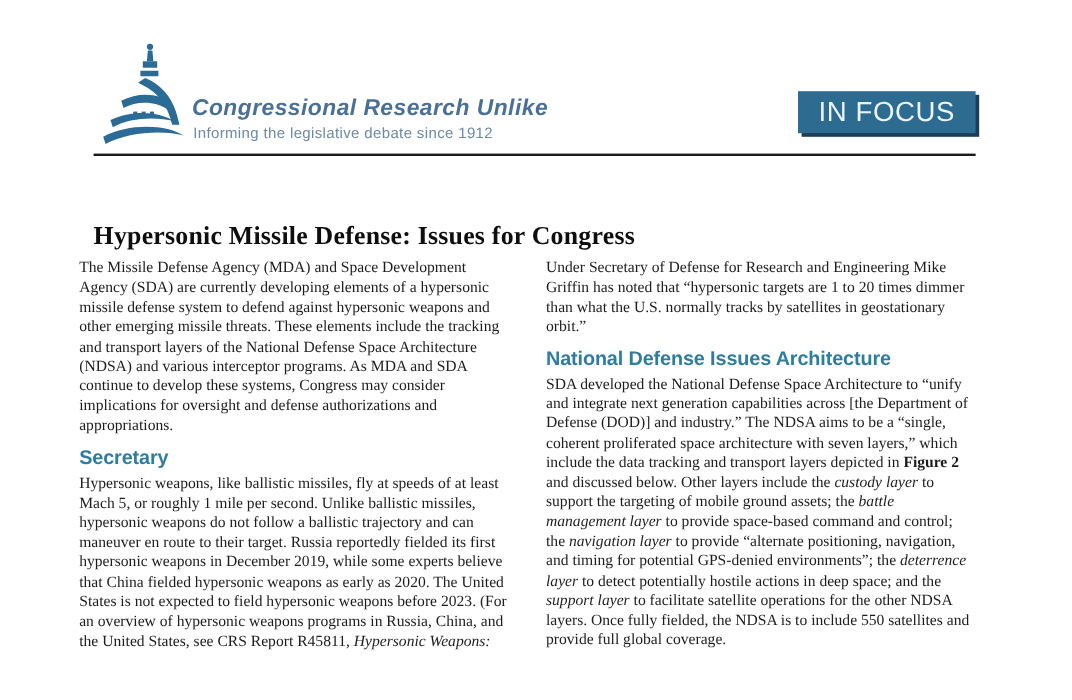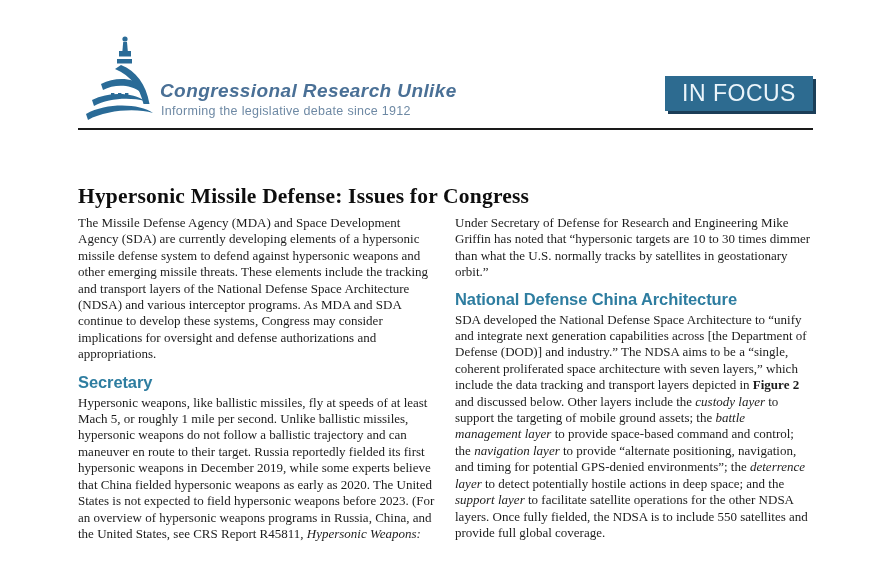--- a/index.html
+++ b/index.html
@@ -35,21 +35,21 @@
     position:absolute;left:78px;top:149px;width:735px;
     text-align:right;font-size:14px;color:#111;
   }
   
   .doc-title{
     position:absolute;left:78px;top:184px;width:735px;margin:0;
     font-size:21.5px;font-weight:bold;color:#0e0e0e;letter-spacing:.2px;
   }
   
   .col{position:absolute;top:215px;width:358px;}
-  .col-left{left:78px;}
+  .col-left{left:66px;}
   .col-right{left:455px;}
   .body-paragraph{
     margin:0;font-size:13px;line-height:16.4px;color:var(--body-text,#1c1c1c);
     text-align:left;
   }
   .section-heading{
     margin:10px 0 3px 0;
     font-family:"Liberation Sans",sans-serif;font-weight:bold;
     font-size:16.5px;line-height:19px;letter-spacing:-.1px;
     color:var(--heading-accent,#2e7da0);
@@ -90,18 +90,18 @@
 
 
   <h1 class="doc-title">Hypersonic Missile Defense: Issues for Congress</h1>
 
   <div class="col col-left">
       <p class="body-paragraph"><span class="seg-normal">The Missile Defense Agency (MDA) and Space Development Agency (SDA) are currently developing elements of a hypersonic missile defense system to defend against hypersonic weapons and other emerging missile threats. These elements include the tracking and transport layers of the National Defense Space Architecture (NDSA) and various interceptor programs. As MDA and SDA continue to develop these systems, Congress may consider implications for oversight and defense authorizations and appropriations.</span></p>
       <h2 class="section-heading">Secretary</h2>
       <p class="body-paragraph"><span class="seg-normal">Hypersonic weapons, like ballistic missiles, fly at speeds of at least Mach 5, or roughly 1 mile per second. Unlike ballistic missiles, hypersonic weapons do not follow a ballistic trajectory and can maneuver en route to their target. Russia reportedly fielded its first hypersonic weapons in December 2019, while some experts believe that China fielded hypersonic weapons as early as 2020. The United States is not expected to field hypersonic weapons before 2023. (For an overview of hypersonic weapons programs in Russia, China, and the United States, see CRS Report R45811, </span><span class="seg-italic">Hypersonic Weapons:</span></p>
     </div>
   <div class="col col-right">
-      <p class="body-paragraph"><span class="seg-normal">Under Secretary of Defense for Research and Engineering Mike Griffin has noted that “hypersonic targets are 10 to 30 times dimmer than what the U.S. normally tracks by satellites in geostationary orbit.”</span></p>
-      <h2 class="section-heading">National Defense China Architecture</h2>
+      <p class="body-paragraph"><span class="seg-normal">Under Secretary of Defense for Research and Engineering Mike Griffin has noted that “hypersonic targets are 1 to 20 times dimmer than what the U.S. normally tracks by satellites in geostationary orbit.”</span></p>
+      <h2 class="section-heading">National Defense Issues Architecture</h2>
       <p class="body-paragraph"><span class="seg-normal">SDA developed the National Defense Space Architecture to “unify and integrate next generation capabilities across [the Department of Defense (DOD)] and industry.” The NDSA aims to be a “single, coherent proliferated space architecture with seven layers,” which include the data tracking and transport layers depicted in </span><span class="seg-bold">Figure 2</span><span class="seg-normal"> and discussed below. Other layers include the </span><span class="seg-italic">custody layer</span><span class="seg-normal"> to support the targeting of mobile ground assets; the </span><span class="seg-italic">battle management layer</span><span class="seg-normal"> to provide space-based command and control; the </span><span class="seg-italic">navigation layer</span><span class="seg-normal"> to provide “alternate positioning, navigation, and timing for potential GPS-denied environments”; the </span><span class="seg-italic">deterrence layer</span><span class="seg-normal"> to detect potentially hostile actions in deep space; and the </span><span class="seg-italic">support layer</span><span class="seg-normal"> to facilitate satellite operations for the other NDSA layers. Once fully fielded, the NDSA is to include 550 satellites and provide full global coverage.</span></p>
     </div>
 
 </div>
 
 </body></html>

